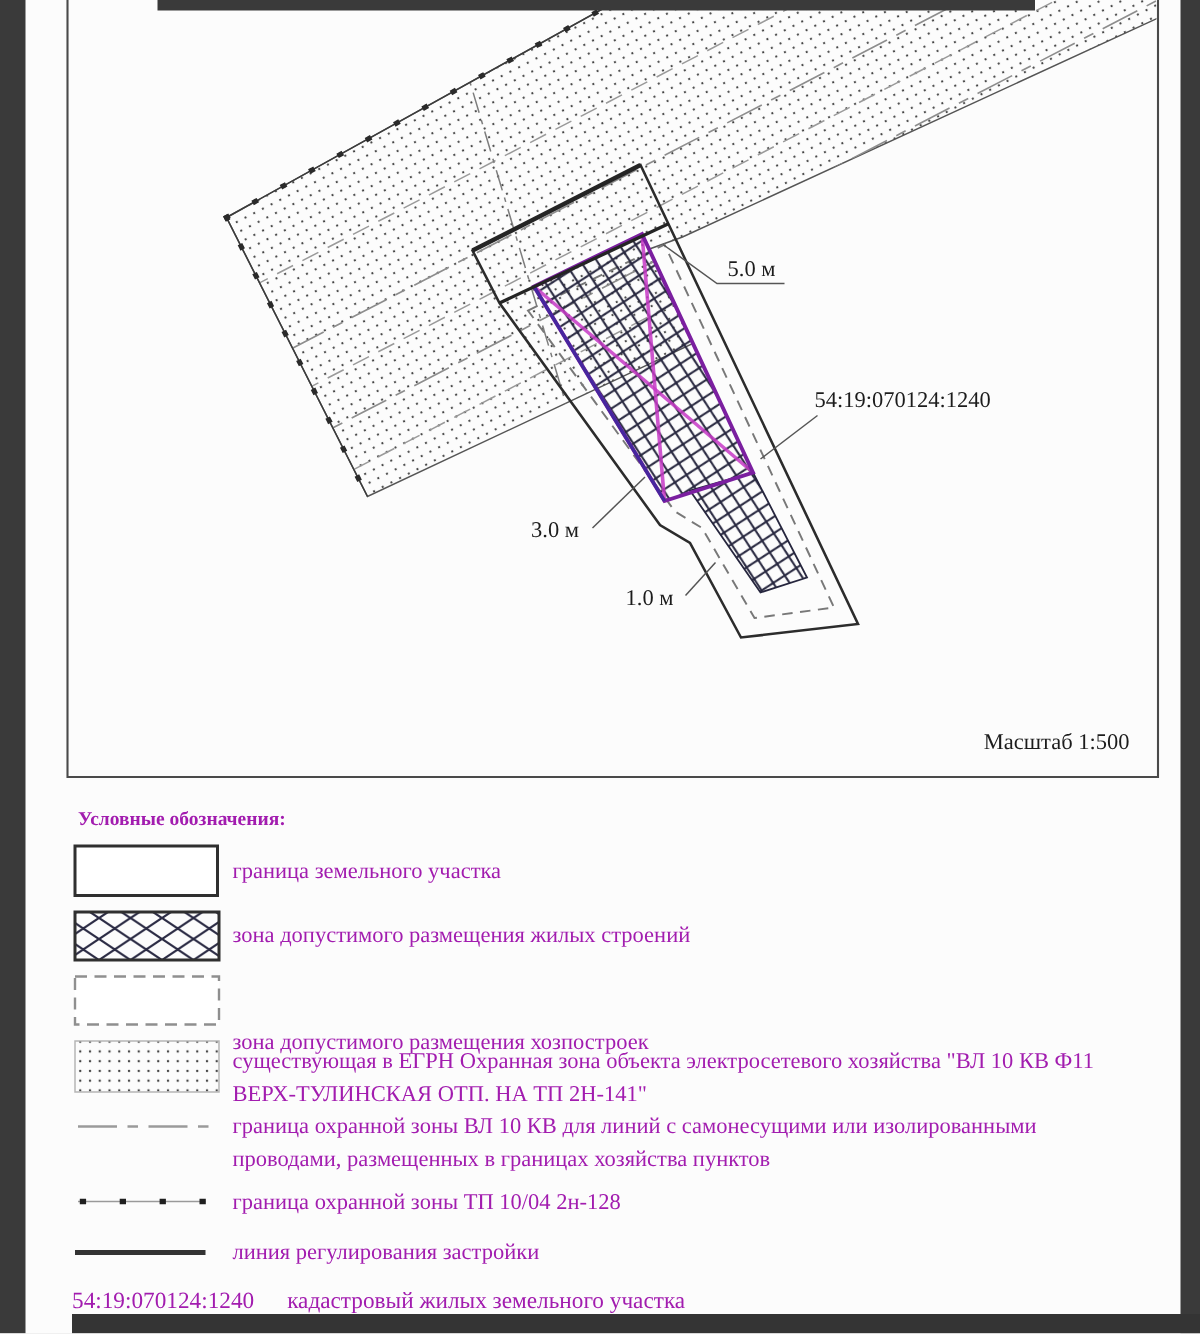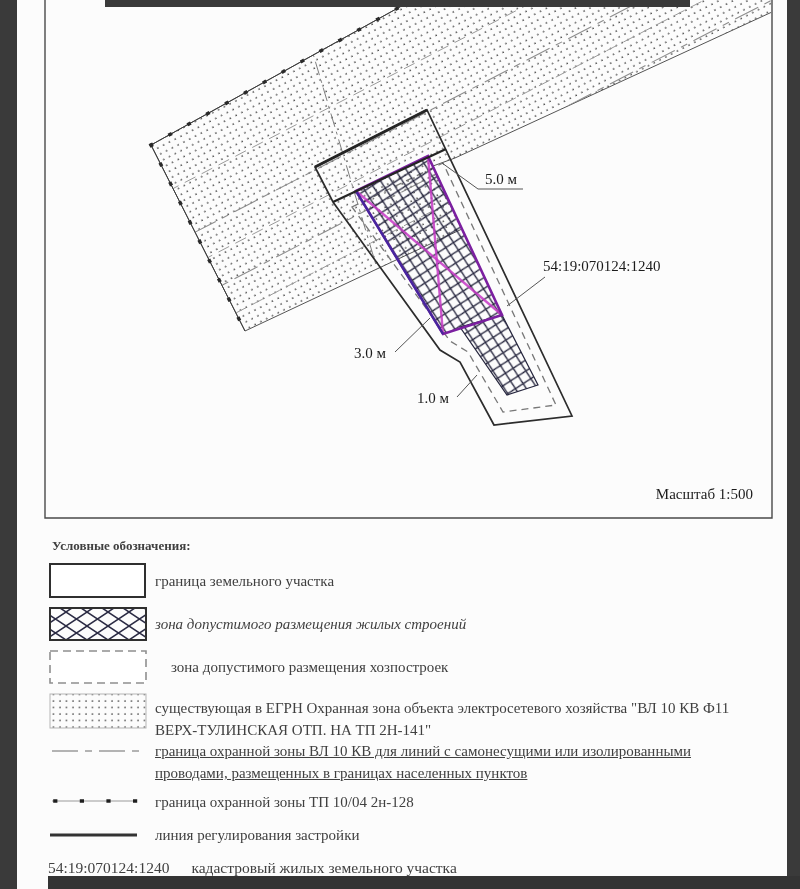--- a/index.html
+++ b/index.html
@@ -1,29 +1,29 @@
 <!DOCTYPE html>
 <html><head>
 <meta charset="utf-8">
 <style>
   html,body{margin:0;padding:0;background:#e8e8e8;}
   .page{position:relative;width:800px;height:889px;background:#fcfcfc;overflow:hidden;
-        font-family:"Liberation Serif", serif;color:#404040;}
+        font-family:"Liberation Serif", serif;color:#a21caf;}
   .scan-edge{position:absolute;background:#3a3a3a;}
   #edge-left{left:0;top:0;width:17px;height:889px;}
   #edge-right{left:787px;top:0;width:13px;height:889px;}
   #edge-top{left:105px;top:0;width:585px;height:7px;}
   #edge-bottom{left:48px;top:876px;width:752px;height:13px;background:#343434;}
   #map-svg{position:absolute;left:0;top:0;}
   #legend-symbols{position:absolute;left:45px;top:556px;}
   .legend-title{position:absolute;left:52px;top:538px;font-size:13px;font-weight:bold;}
   .legend-label{position:absolute;left:155px;font-size:15px;line-height:22px;white-space:nowrap;}
-  .ll-1{top:570px;} .ll-2{top:613px;font-style:italic;} .ll-3{top:656px;margin-left:16px;}
+  .ll-1{top:570px;} .ll-2{top:613px;} .ll-3{top:684px;}
   .ll-4{top:697px;white-space:normal;width:620px;}
-  .ll-5{top:740px;white-space:normal;width:610px;text-decoration:underline;}
+  .ll-5{top:740px;white-space:normal;width:610px;}
   .ll-6{top:791px;font-family:Liberation Serif, serif;} .ll-7{top:824px;}
   .footnote{position:absolute;left:48px;top:859px;font-size:15.5px;display:flex;gap:22px;}
   text{font-family:"Liberation Serif", serif;fill:#1c1c1c;}
 </style>
 </head>
 <body>
 
 <div class="page">
 
   <svg id="map-svg" width="800" height="530" viewBox="0 0 800 530">
@@ -116,21 +116,21 @@
 
   <div class="legend-label ll-1">граница земельного участка</div>
   <div class="legend-label ll-2">зона допустимого размещения жилых строений</div>
   <div class="legend-label ll-3">зона допустимого размещения хозпостроек</div>
   <div class="legend-label ll-4">
     <span>существующая в ЕГРН Охранная зона объекта электросетевого хозяйства "ВЛ 10 КВ Ф11</span><br>
     <span>ВЕРХ-ТУЛИНСКАЯ  ОТП. НА ТП 2Н-141"</span>
   </div>
   <div class="legend-label ll-5">
     <span>граница охранной зоны ВЛ 10 КВ для линий с самонесущими или изолированными</span><br>
-    <span>проводами, размещенных в границах населенных пунктов</span>
+    <span>проводами, размещенных в границах хозяйства пунктов</span>
   </div>
   <div class="legend-label ll-6">граница охранной зоны ТП 10/04 2н-128</div>
   <div class="legend-label ll-7">линия регулирования застройки</div>
 
   <div class="footnote">
     <span>54:19:070124:1240</span>
     <span>кадастровый жилых земельного участка</span>
   </div>
 
   <div class="scan-edge" id="edge-top"></div>

